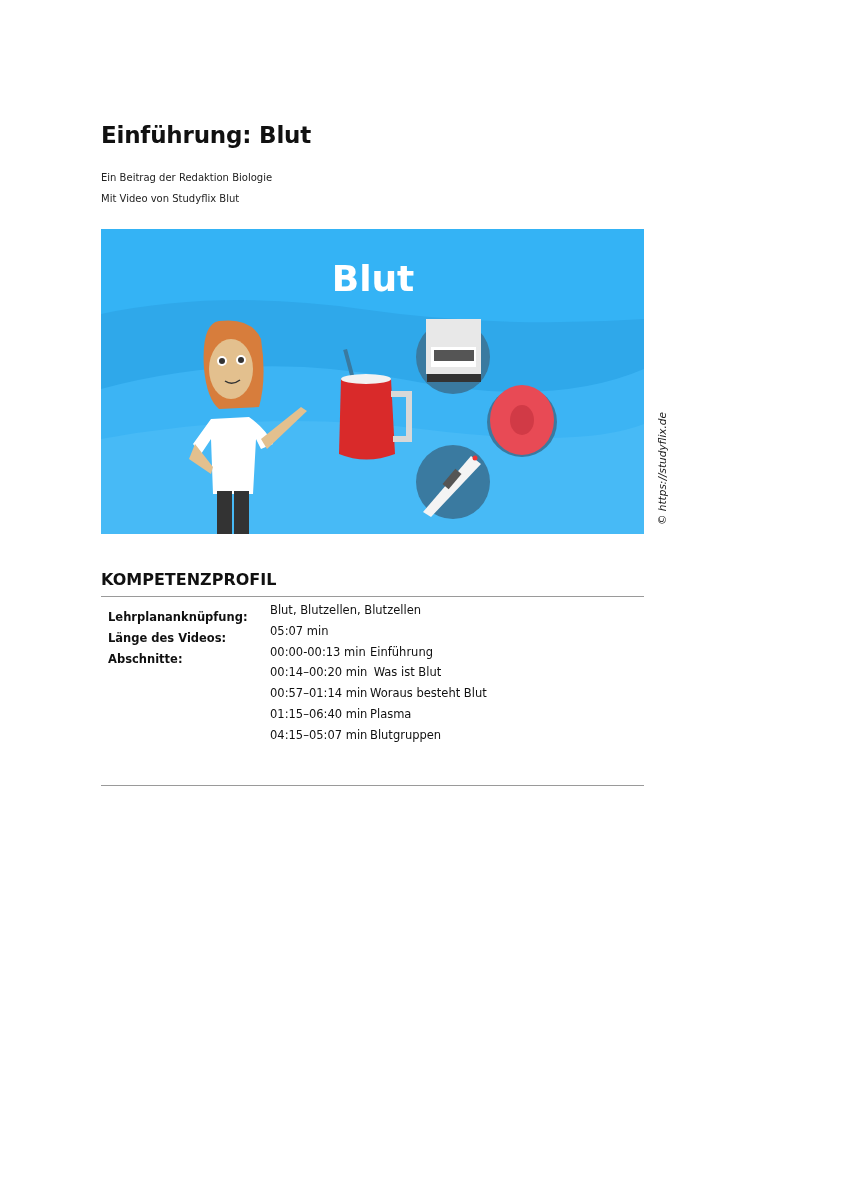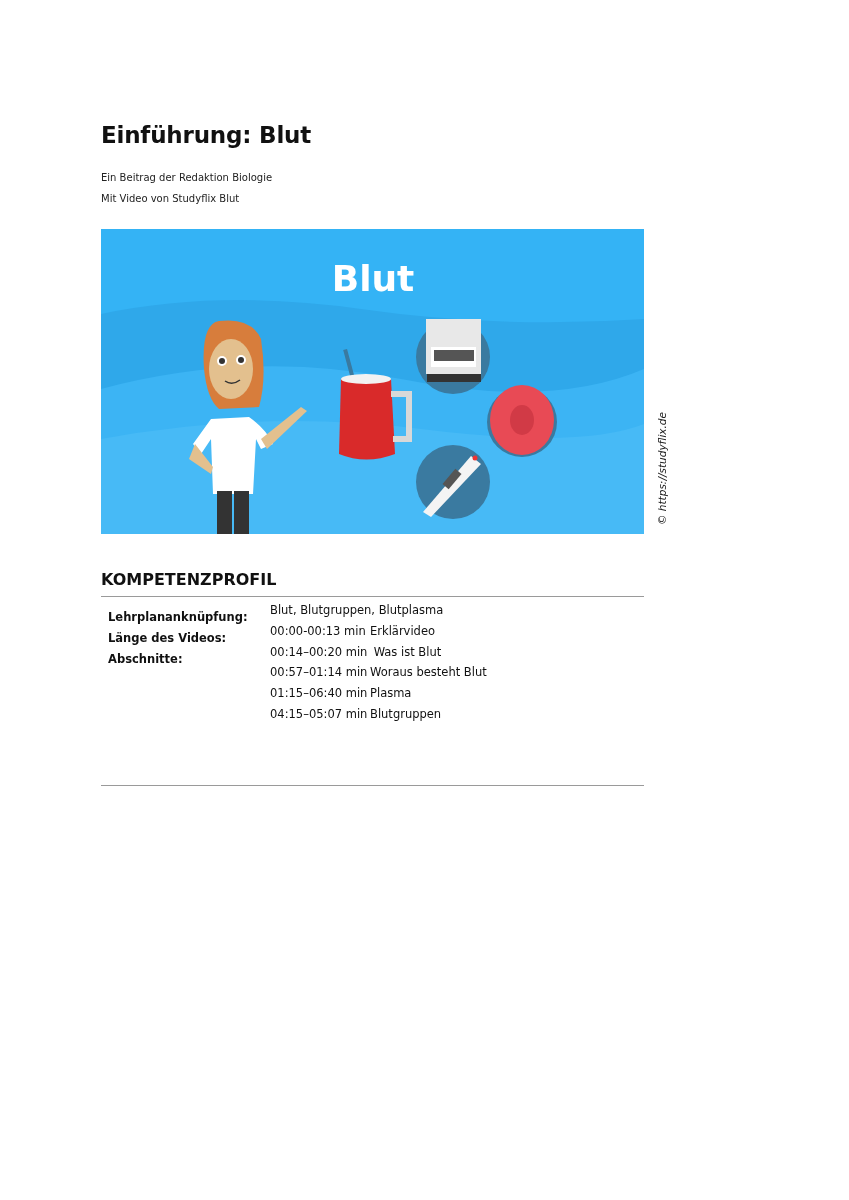--- a/index.html
+++ b/index.html
@@ -82,21 +82,22 @@
 <h2 class="sec-head">KOMPETENZPROFIL</h2>
 <div class="rule-top"></div>
 
 <div class="col-l">
   <div>Lehrplananknüpfung:</div>
   <div>Länge des Videos:</div>
   <div>Abschnitte:</div>
 </div>
 
 <div class="col-r">
-  <div class="row">Blut, Blutgruppen, Blutplasma</div>
-  <div class="row"><span class="time">00:00-00:13 min</span><span>Erklärvideo</span></div>
+  <div class="row">Blut, Blutzellen, Blutzellen</div>
+  <div class="row">05:07 min</div>
+  <div class="row"><span class="time">00:00-00:13 min</span><span>Einführung</span></div>
   <div class="row"><span class="time">00:14–00:20 min</span><span> Was ist Blut</span></div>
   <div class="row"><span class="time">00:57–01:14 min</span><span>Woraus besteht Blut</span></div>
   <div class="row"><span class="time">01:15–06:40 min</span><span>Plasma</span></div>
   <div class="row"><span class="time">04:15–05:07 min</span><span>Blutgruppen</span></div>
 </div>
 
 <div class="rule-bot"></div>
 
 </body></html>

